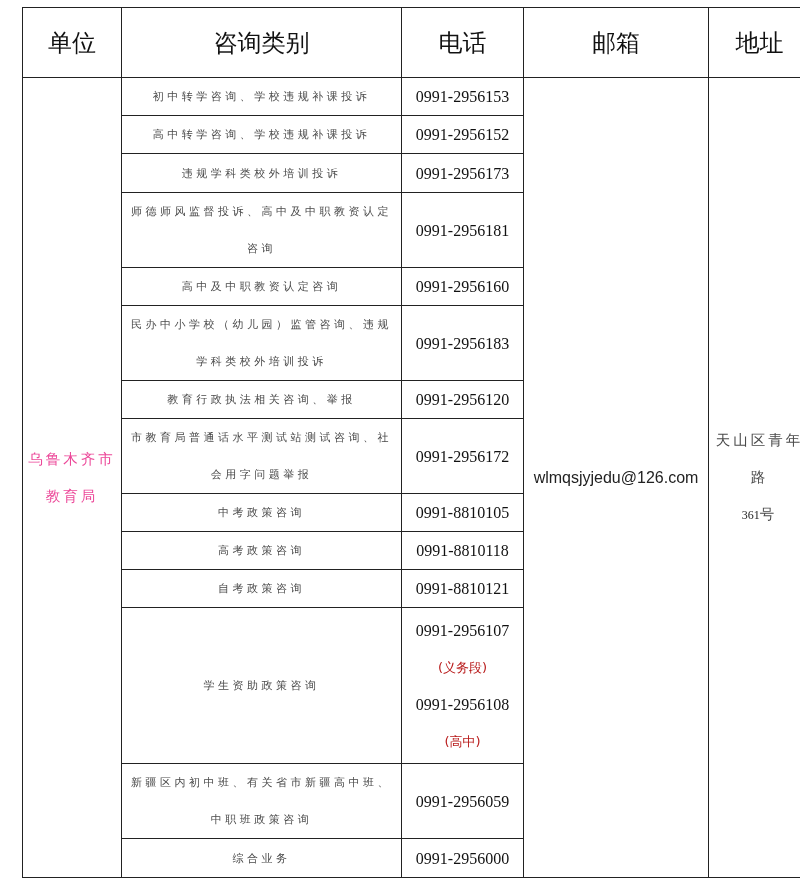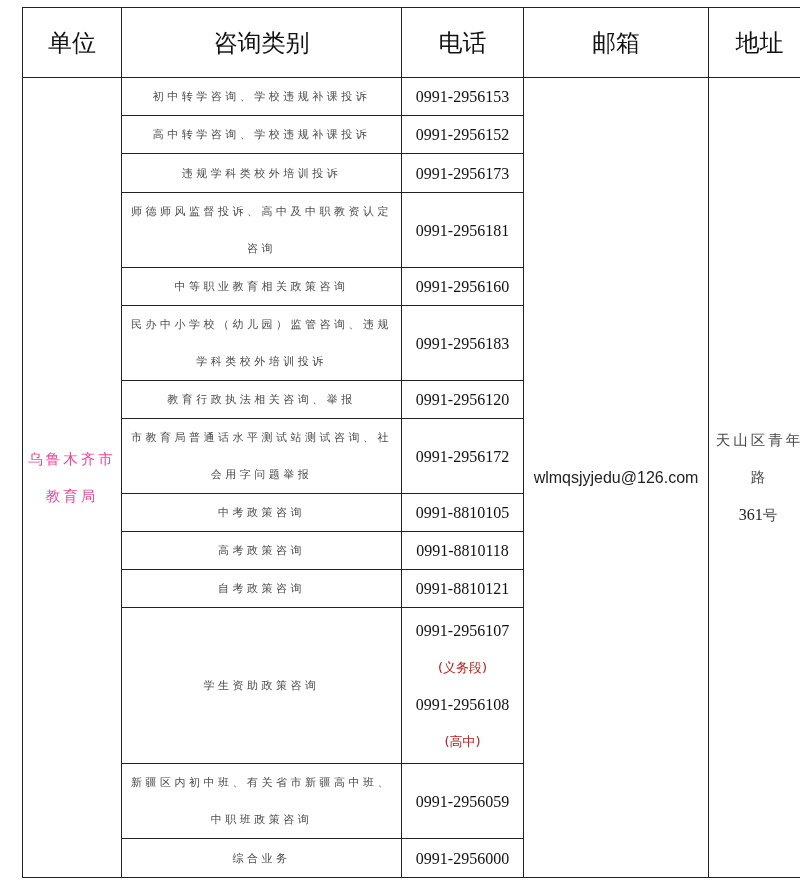--- a/index.html
+++ b/index.html
@@ -58,21 +58,21 @@
       font-size: 16px;
       color: #222;
     }
     td.addr {
       font-family: "DejaVu Serif", serif;
       font-size: 14.5px;
       color: #4a4a4a;
       letter-spacing: 3px;
       line-height: 37px;
     }
-    td.addr .addr-num { font-family: "Liberation Serif", serif; font-size: 16px; color: #222; letter-spacing: 0; }
+    td.addr .addr-num { font-family: "Liberation Serif", serif; font-size: 12px; color: #222; letter-spacing: 0; }
     tr.h38 { height: 38px; }
     tr.h74 { height: 74px; padding-left: 30px; }
     tr.h156 { height: 156px; }
     tr.h39 { height: 39px; }
   </style>
 </head>
 <body>
 
 <table class="contact">
   <colgroup>
@@ -108,21 +108,21 @@
     </tr>
     <tr class="h39">
       <td class="cat">违规学科类校外培训投诉</td>
       <td class="phone">0991-2956173</td>
     </tr>
     <tr class="h74">
       <td class="cat">师德师风监督投诉、高中及中职教资认定咨询</td>
       <td class="phone">0991-2956181</td>
     </tr>
     <tr class="h38">
-      <td class="cat">中等职业教育相关政策咨询</td>
+      <td class="cat">高中及中职教资认定咨询</td>
       <td class="phone">0991-2956160</td>
     </tr>
     <tr class="h74">
       <td class="cat">民办中小学校（幼儿园）监管咨询、违规学科类校外培训投诉</td>
       <td class="phone">0991-2956183</td>
     </tr>
     <tr class="h38">
       <td class="cat">教育行政执法相关咨询、举报</td>
       <td class="phone">0991-2956120</td>
     </tr>

